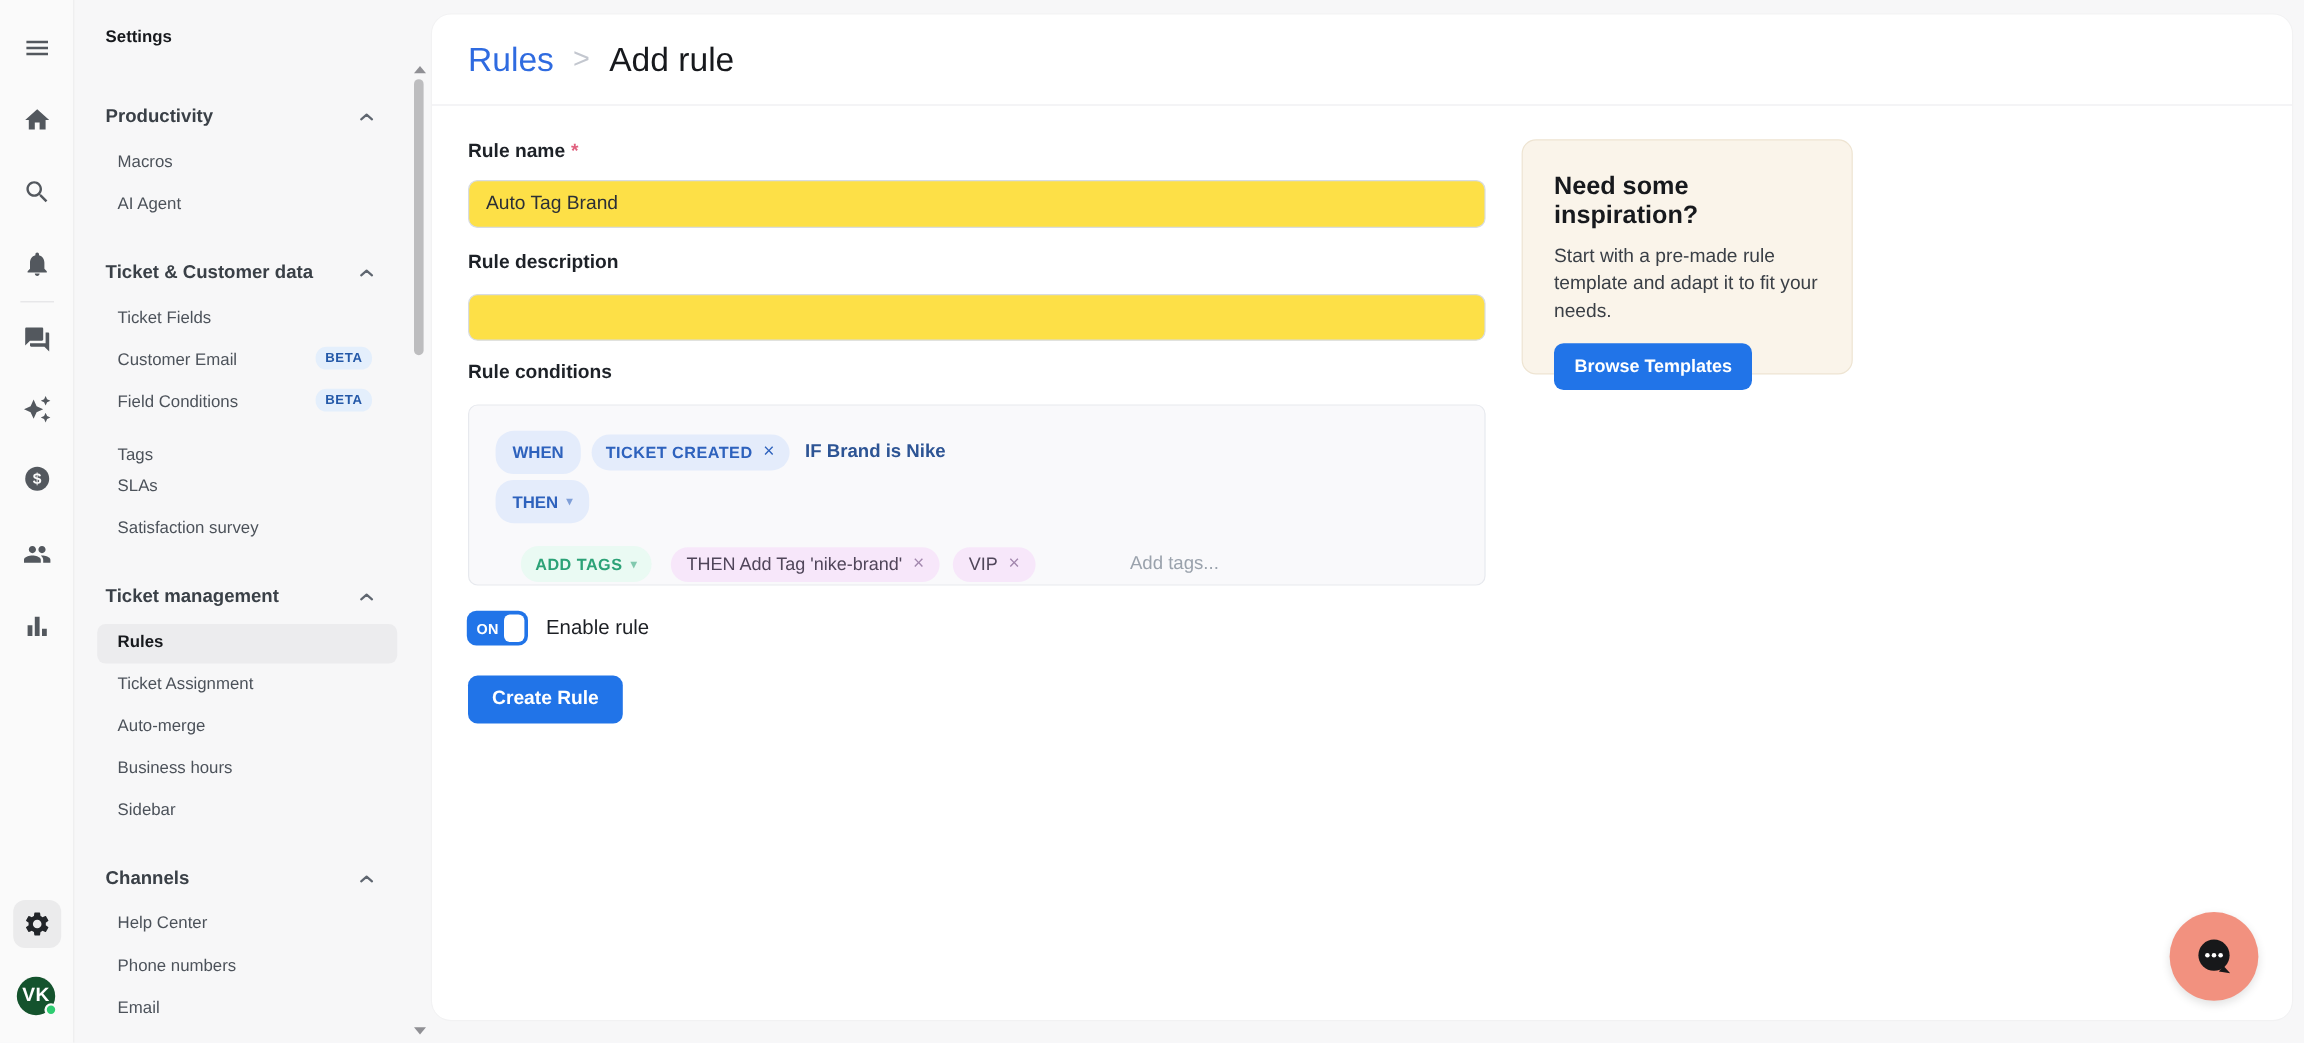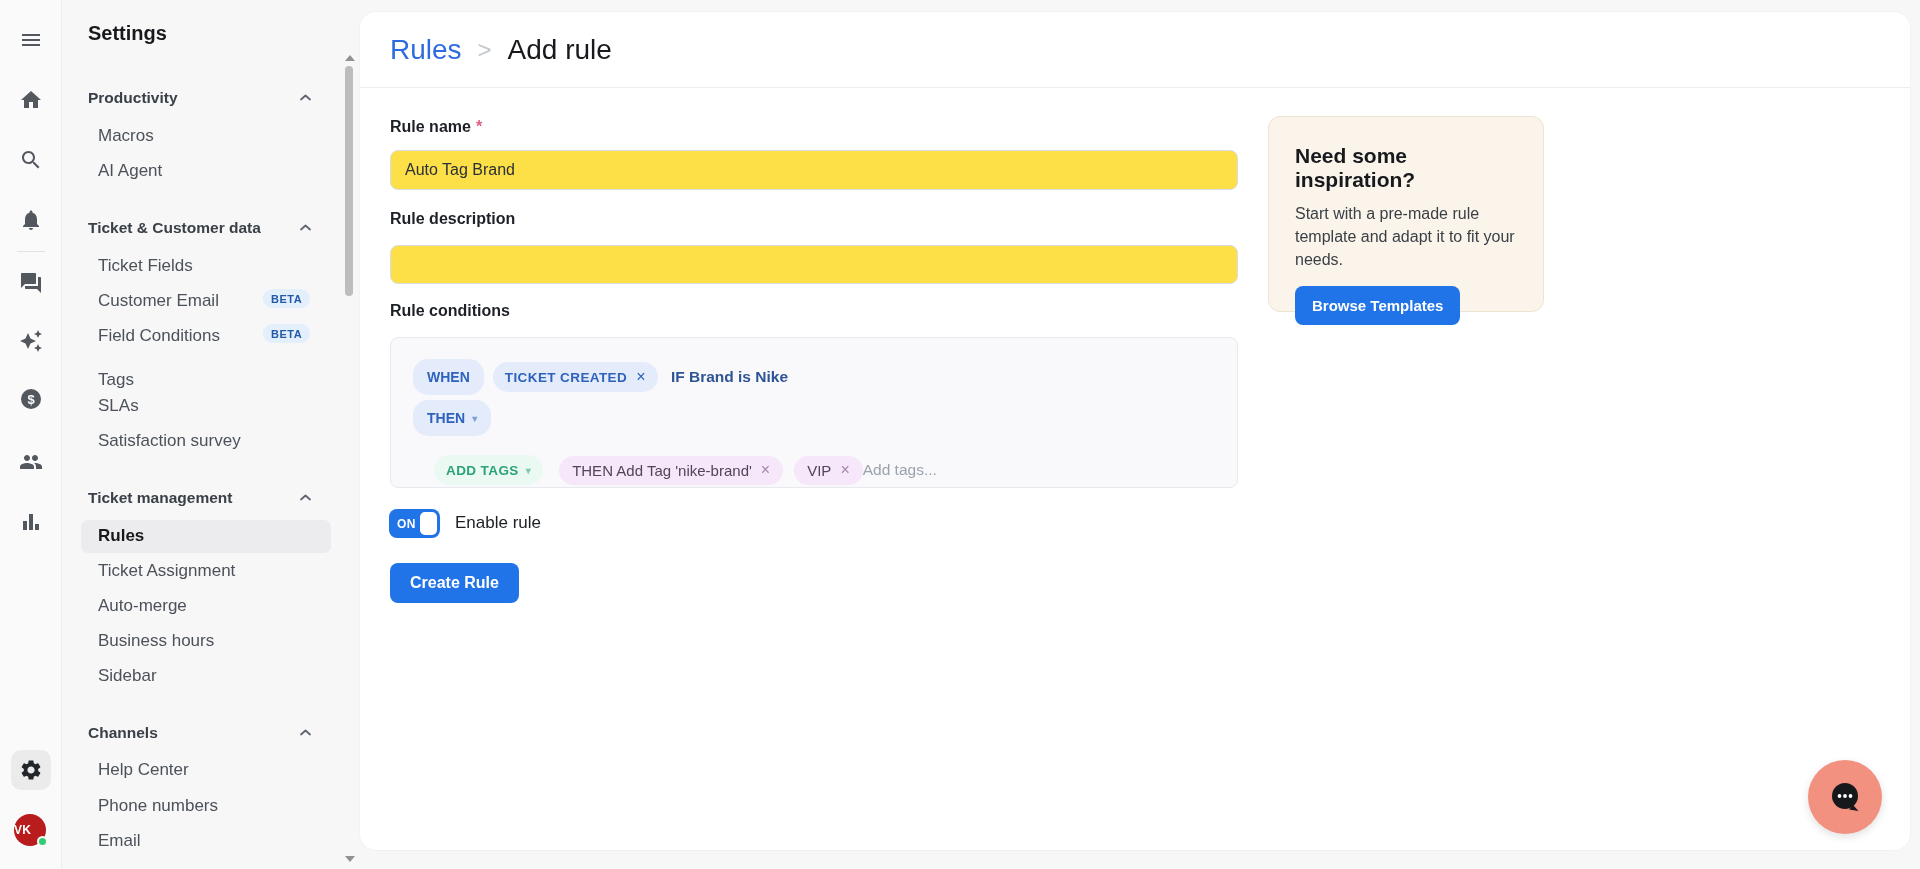--- a/index.html
+++ b/index.html
@@ -7,28 +7,28 @@
   body { font-family:"Liberation Sans", sans-serif; background:#f7f7f8; }
   .stage { position:relative; width:1920px; height:869px; background:#f7f7f8; }
 
   
   .rail { position:absolute; left:0; top:0; width:62px; height:869px; background:#fafafa; border-right:1px solid #ededee; }
   .rail-icon { position:absolute; left:19px; width:24px; height:24px; cursor:pointer; }
   .rail-icon svg { display:block; width:24px; height:24px; fill:#53585e; }
   .rail-divider { position:absolute; left:17px; width:28px; height:1px; background:#e3e3e5; }
   .gear-btn { position:absolute; left:11px; top:750px; width:40px; height:40px; border-radius:10px; background:#ebebec; display:flex; align-items:center; justify-content:center; cursor:pointer; }
   .gear-btn svg { width:24px; height:24px; fill:#222529; }
-  .avatar { position:absolute; left:14px; top:814px; width:32px; height:32px; border-radius:50%; background:#b91c1c; color:#fff; font-size:12px; font-weight:700; display:flex; align-items:center; cursor:pointer; letter-spacing:.3px; }
+  .avatar { position:absolute; left:14px; top:814px; width:32px; height:32px; border-radius:50%; background:#14532d; color:#fff; font-size:16px; font-weight:700; display:flex; align-items:center; justify-content:center; cursor:pointer; letter-spacing:.3px; }
   .avatar .dot { position:absolute; right:-2px; bottom:-1px; width:11px; height:11px; border-radius:50%; background:#2fcc71; border:2px solid #fafafa; }
 
   
   .sidebar { position:absolute; left:62px; top:0; width:293px; height:869px; }
-  .sb-title { position:absolute; left:26px; font-size:20px; font-weight:700; color:#17191d; }
+  .sb-title { position:absolute; left:26px; font-size:14px; font-weight:700; color:#17191d; }
   .sb-header { position:absolute; left:26px; font-size:15.5px; font-weight:700; color:#3a4047; cursor:pointer; }
-  .sb-item { position:absolute; left:36px; font-size:17px; color:#4c525a; cursor:pointer; white-space:nowrap; }
+  .sb-item { position:absolute; left:36px; font-size:14px; color:#4c525a; cursor:pointer; white-space:nowrap; }
   .sb-item.selected { font-weight:700; color:#17191d; }
   .sb-selected-bg { position:absolute; left:19px; top:520px; width:250px; height:33px; border-radius:7px; background:#ececee; }
   .sb-chevron { position:absolute; left:237px; width:13px; height:9px; cursor:pointer; }
   .sb-chevron svg { display:block; }
   .beta { position:absolute; left:201px; height:19px; padding:0 8px; border-radius:9px; background:#e4effc; color:#2459a8; font-size:11px; font-weight:800; letter-spacing:.5px; display:flex; align-items:center; }
   .sb-scrollbar { position:absolute; left:281px; top:0; width:12px; height:869px; }
   .sb-scroll-thumb { position:absolute; left:2px; top:66px; width:8px; height:230px; border-radius:4px; background:#bdbdbf; cursor:pointer; }
   .arrow-up, .arrow-down { position:absolute; left:2px; width:0; height:0; border-left:5px solid transparent; border-right:5px solid transparent; cursor:pointer; }
   .arrow-up { top:55px; border-bottom:6px solid #909095; }
   .arrow-down { top:856px; border-top:6px solid #909095; }
@@ -52,21 +52,21 @@
   .pill-blue { display:inline-flex; align-items:center; height:30px; padding:18px 14px; border-radius:15px; background:#e4ecfb; color:#2e62bd; font-weight:700; font-size:14px; cursor:pointer; }
   .pill-blue.tag-style { font-size:13.5px; letter-spacing:.4px; padding:0 12px; margin-left:9px; }
   .close-x { margin-left:9px; font-size:16px; font-weight:400; cursor:pointer; line-height:1; }
   .pill-blue .close-x { color:#2e62bd; }
   .if-text { margin-left:13px; color:#2d5494; font-weight:700; font-size:15.5px; }
   .caret { margin-left:7px; font-size:10px; opacity:.55; }
   .pill-green { display:inline-flex; align-items:center; height:30px; padding:0 12px; border-radius:15px; background:#eafaf3; color:#2ca277; font-weight:700; font-size:13.5px; letter-spacing:.4px; cursor:pointer; }
   .pill-tag { display:inline-flex; align-items:center; height:29px; padding:0 13px; border-radius:15px; background:#f7e7fa; color:#50465a; font-size:15px; font-weight:500; margin-left:11px; cursor:pointer; }
   .pill-tag .close-x { color:#a287ad; }
   .pill-tag.first { margin-left:16px; }
-  .add-tags-input { width:140px; border:none; background:transparent; font-family:"Liberation Sans",sans-serif; font-size:15.5px; color:#2b2f36; outline:none; }
+  .add-tags-input { margin-left:13px; width:140px; border:none; background:transparent; font-family:"Liberation Sans",sans-serif; font-size:15.5px; color:#2b2f36; outline:none;text-align:right; }
   .add-tags-input::placeholder { color:#9aa2ac; }
 
   .toggle { position:absolute; left:29px; top:497px; width:51px; height:29px; border-radius:8px; background:#2174e8; cursor:pointer; }
   .toggle .on-txt { position:absolute; left:8px; top:50%; transform:translateY(-50%); color:#fff; font-size:12px; font-weight:800; letter-spacing:.3px; }
   .toggle .knob { position:absolute; right:3px; top:3px; width:17px; height:23px; background:#fff; border-radius:5px; }
   .toggle-label { position:absolute; left:95px; top:501px; font-size:17px; color:#1c1f24; }
 
   .create-btn { position:absolute; left:30px; top:551px; width:129px; height:40px; border:none; border-radius:8px; background:#2174e8; color:#fff; font-family:"Liberation Sans",sans-serif; font-size:16px; font-weight:700; cursor:pointer; }
 
   .insp-card { position:absolute; left:908px; top:104px; width:276px; height:196px; background:#faf4ea; border:1px solid #eee4d2; border-radius:12px; padding:27px 26px; }

